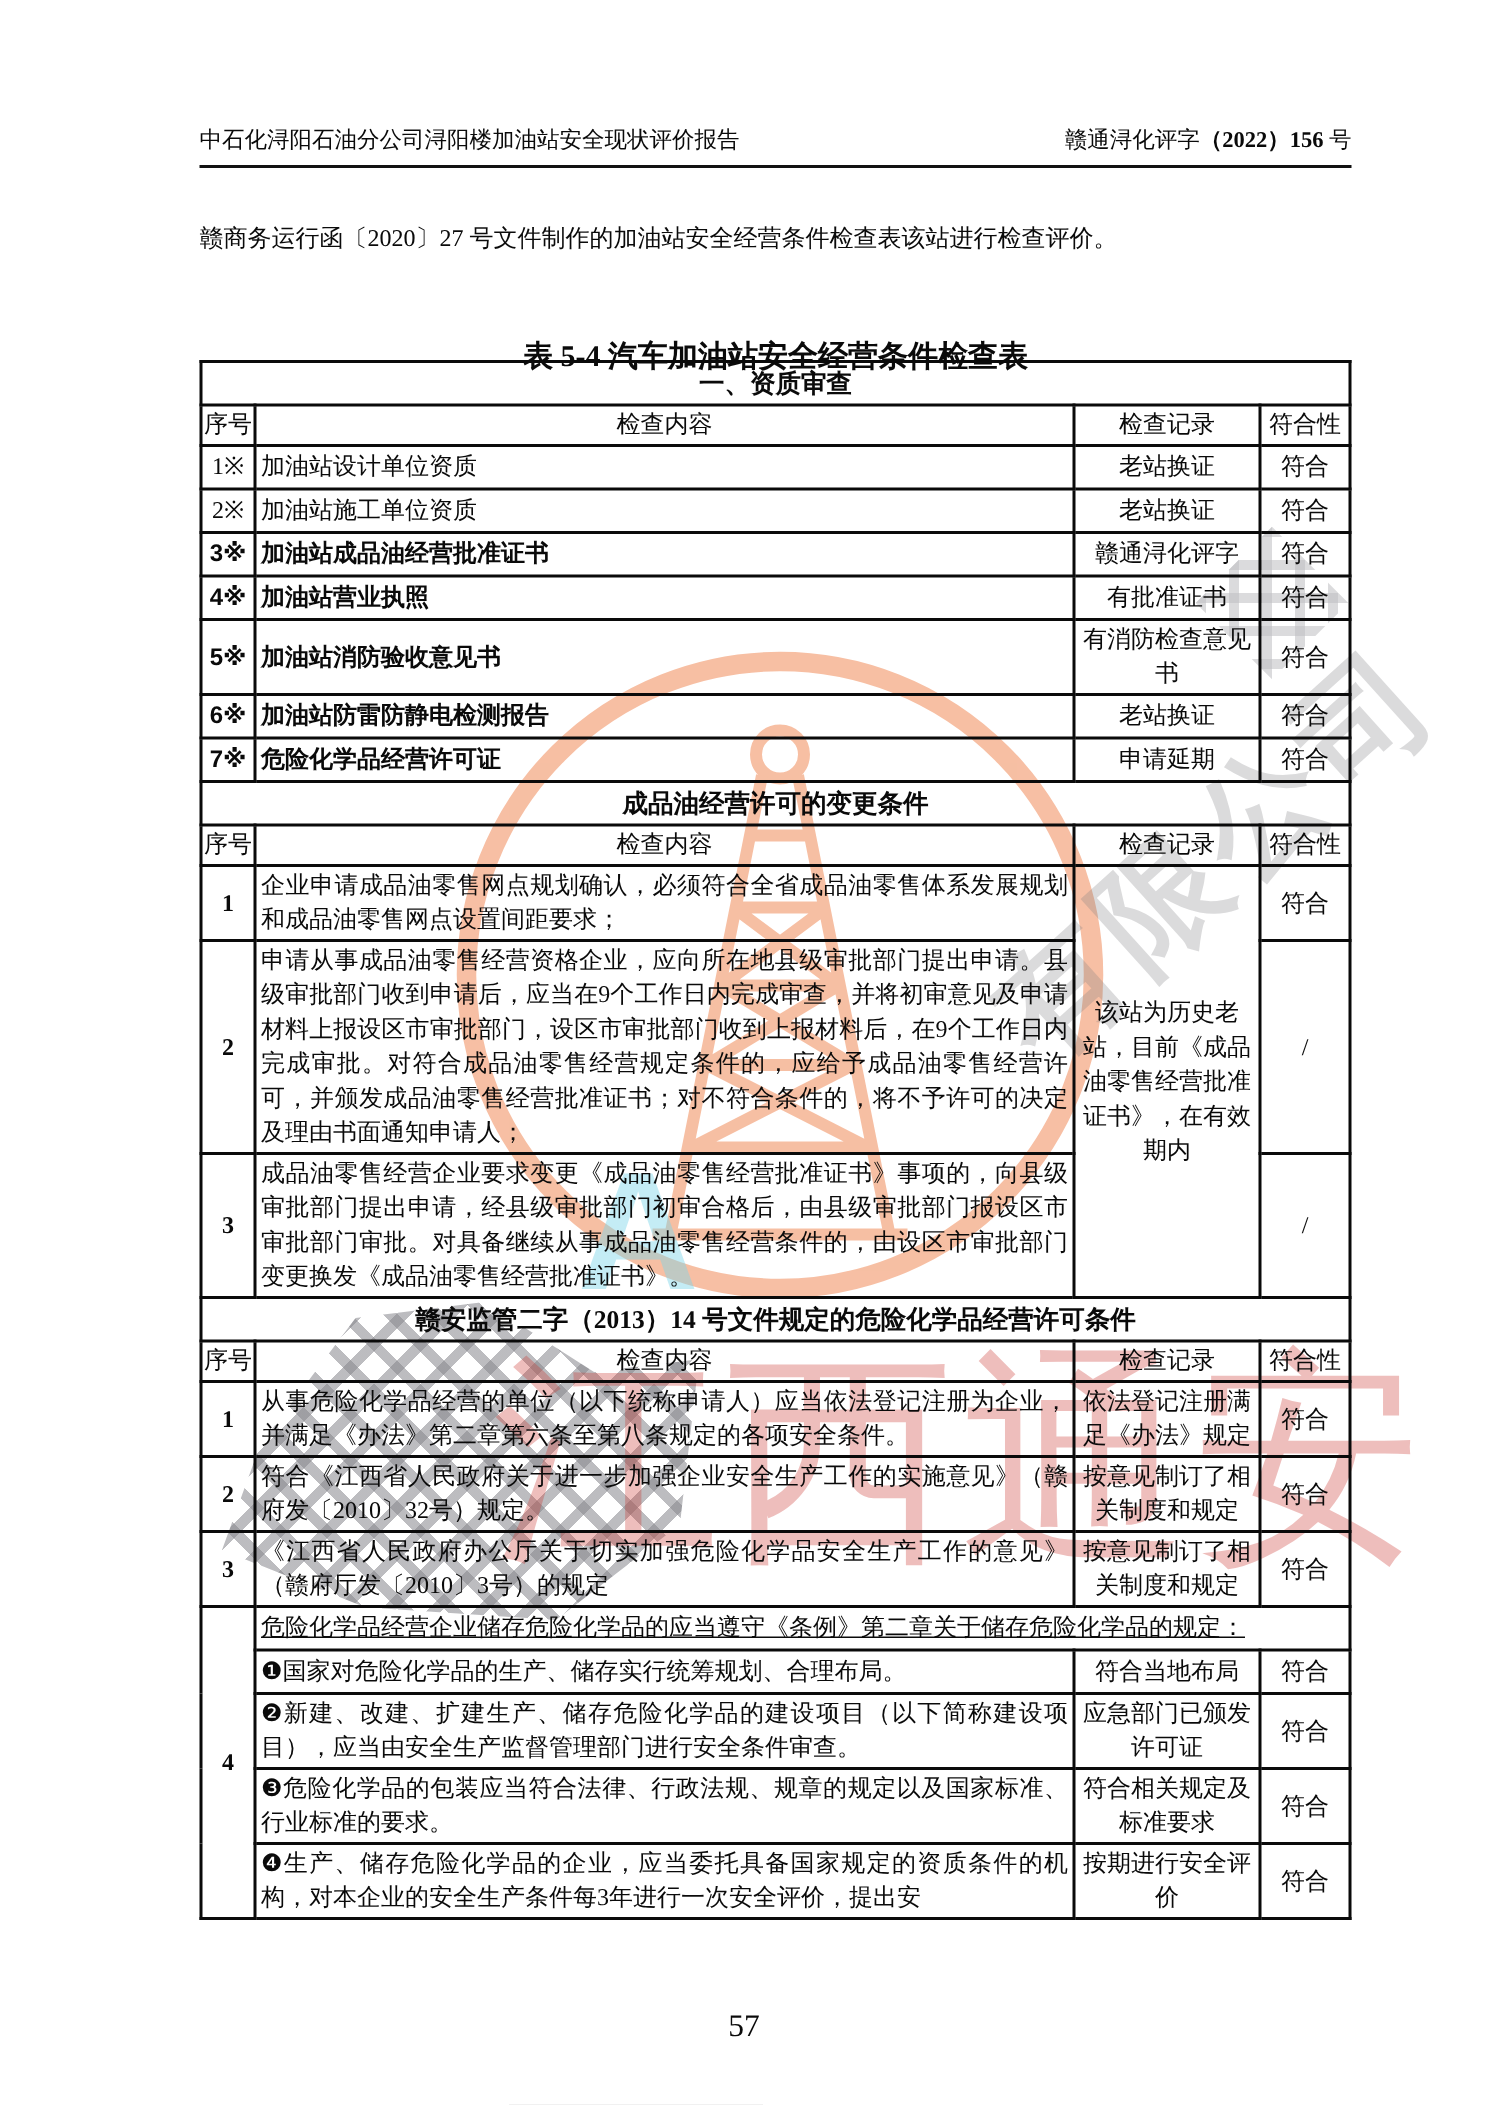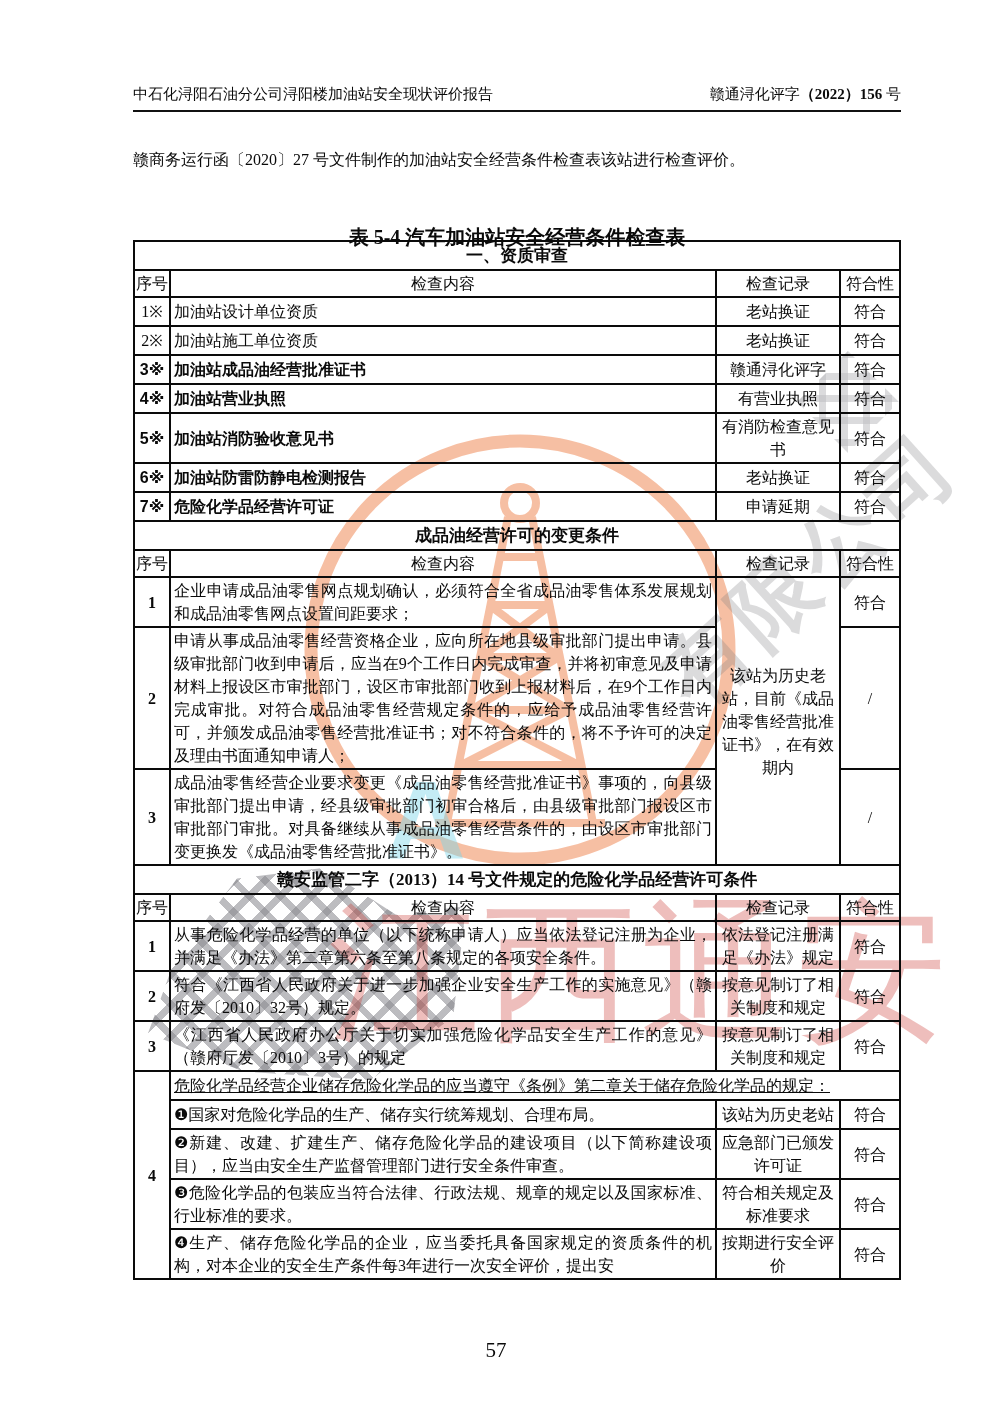--- a/index.html
+++ b/index.html
@@ -114,21 +114,21 @@
       </tr>
       <tr class="h1 b">
         <td class="no">3※</td>
         <td class="content">加油站成品油经营批准证书</td>
         <td class="rec">赣通浔化评字</td>
         <td class="conf">符合</td>
       </tr>
       <tr class="h1 b">
         <td class="no">4※</td>
         <td class="content">加油站营业执照</td>
-        <td class="rec">有营业执照</td>
+        <td class="rec">有批准证书</td>
         <td class="conf">符合</td>
       </tr>
       <tr class="b">
         <td class="no">5※</td>
         <td class="content">加油站消防验收意见书</td>
         <td class="rec">有消防检查意见书</td>
         <td class="conf">符合</td>
       </tr>
       <tr class="h1 b">
         <td class="no">6※</td>
@@ -195,21 +195,21 @@
         <td class="content">《江西省人民政府办公厅关于切实加强危险化学品安全生产工作的意见》（赣府厅发〔2010〕3号）的规定</td>
         <td class="rec">按意见制订了相关制度和规定</td>
         <td class="conf">符合</td>
       </tr>
       <tr class="h1">
         <td class="no nob" rowspan="5">4</td>
         <td class="intro" colspan="3">危险化学品经营企业储存危险化学品的应当遵守《条例》第二章关于储存危险化学品的规定：</td>
       </tr>
       <tr class="h1">
         <td class="content">❶国家对危险化学品的生产、储存实行统筹规划、合理布局。</td>
-        <td class="rec">该站为历史老站</td>
+        <td class="rec">符合当地布局</td>
         <td class="conf">符合</td>
       </tr>
       <tr>
         <td class="content">❷新建、改建、扩建生产、储存危险化学品的建设项目（以下简称建设项目），应当由安全生产监督管理部门进行安全条件审查。</td>
         <td class="rec">应急部门已颁发许可证</td>
         <td class="conf">符合</td>
       </tr>
       <tr>
         <td class="content">❸危险化学品的包装应当符合法律、行政法规、规章的规定以及国家标准、行业标准的要求。</td>
         <td class="rec">符合相关规定及标准要求</td>

